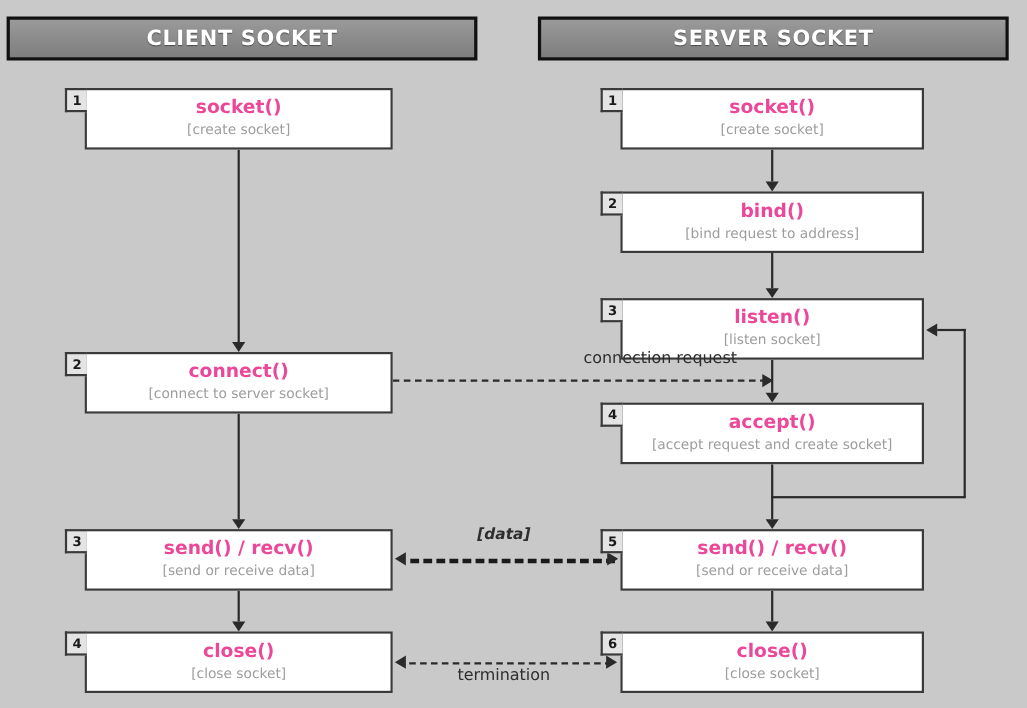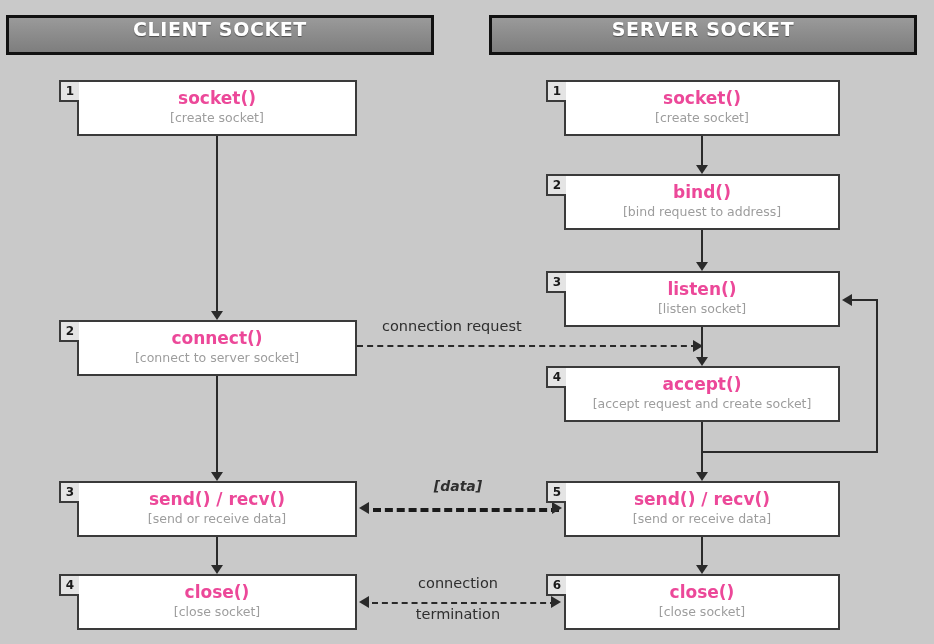--- a/index.html
+++ b/index.html
@@ -17,20 +17,21 @@
   }
 
   
   .col-header {
     position: absolute;
     height: 40px;
     border: 3px solid #111111;
     background: linear-gradient(to bottom, #9a9a9a 0%, #8d8d8d 45%, #7e7e7e 100%);
     box-sizing: border-box;
     display: flex;
+    align-items: center;
     justify-content: center;
   }
   .col-header span {
     color: #ffffff;
     font-size: 19px;
     font-weight: bold;
     letter-spacing: 0.6px;
     text-shadow: 0 1px 1px rgba(0,0,0,0.45);
   }
   #hdr-client { left: 6px;   top: 15px; width: 428px; }
@@ -243,26 +244,25 @@
   <div class="vline" style="left:701px; top:537px; height:28px;"></div>
   <div class="arrow-down" style="left:696px; top:565px;"></div>
 
   <div class="hline" style="left:701px; top:451px; width:177px;"></div>
   <div class="vline" style="left:876px; top:299px; height:153px;"></div>
   <div class="hline" style="left:852px; top:299px; width:26px;"></div>
   <div class="arrow-left" style="left:842px; top:294px;"></div>
 
   <div class="dashed-thin" style="left:357px; top:345px; width:340px;"></div>
   <div class="arrow-right" style="left:693px; top:340px;"></div>
-  <div class="edge-label" style="left:382px; top:318px; width:270px; text-align:left;">connection request</div>
+  <div class="edge-label" style="left:400px; top:318px; width:270px; text-align:right;">connection request</div>
 
   <div class="dashed-thick" style="left:373px; top:508px; width:186px;"></div>
   <div class="arrow-left" style="left:359px; top:502px;"></div>
   <div class="arrow-right" style="left:552px; top:502px;"></div>
   <div class="edge-label bold" style="left:413px; top:478px; width:90px;font-style:italic;">[data]</div>
 
   <div class="dashed-thin" style="left:372px; top:602px; width:184px;"></div>
   <div class="arrow-left" style="left:359px; top:596px;"></div>
   <div class="arrow-right" style="left:551px; top:596px;"></div>
-  <div class="edge-label" style="left:382px; top:575px; width:152px;">connection</div>
   <div class="edge-label" style="left:382px; top:606px; width:152px;">termination</div>
 
 </div>
 
 </body></html>

